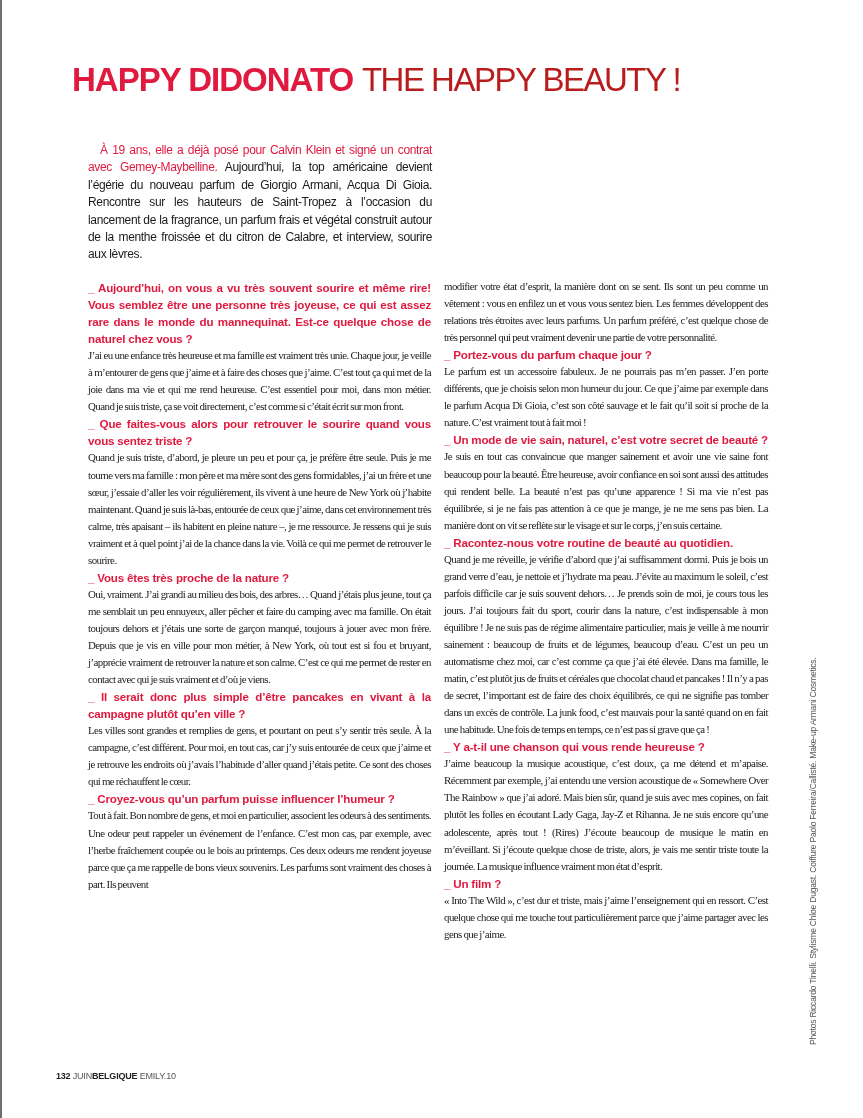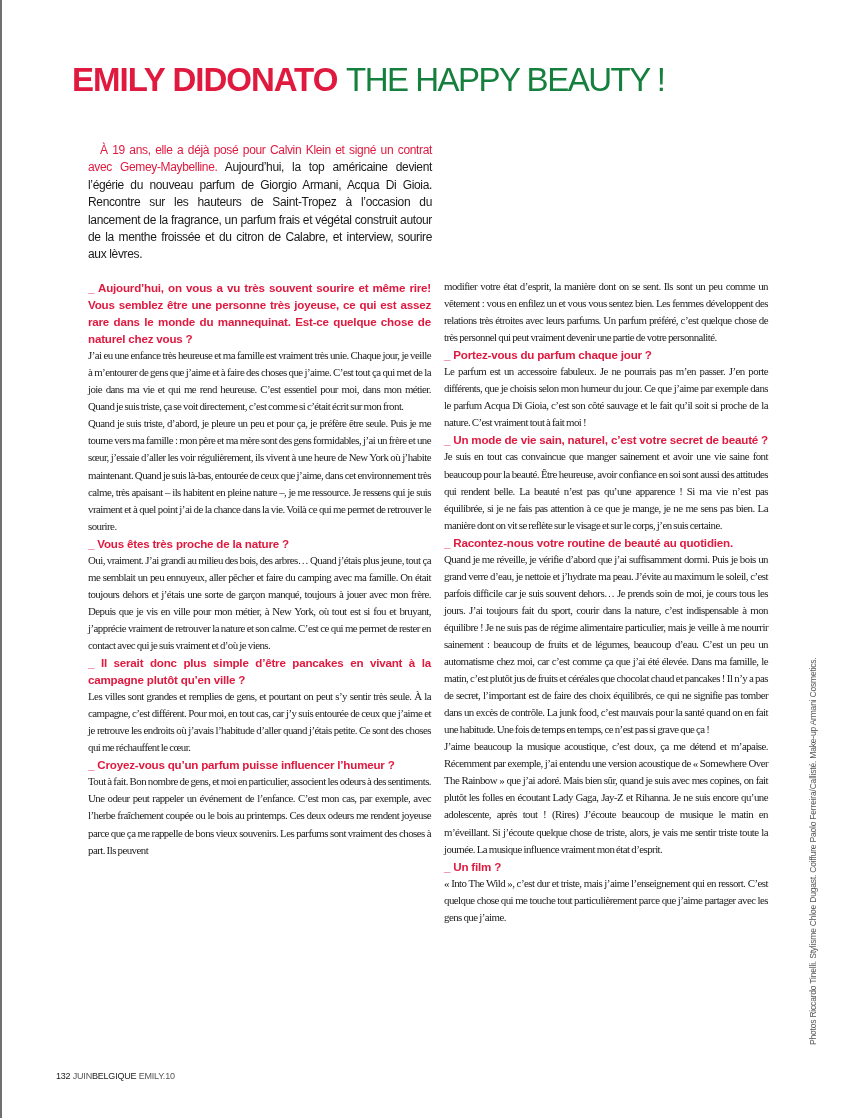--- a/index.html
+++ b/index.html
@@ -7,21 +7,21 @@
       width: 863px; height: 1118px; position: relative; overflow: hidden;
       border-left: 2px solid #6f6f6f; box-sizing: border-box;
     }
     .title {
       position: absolute; left: 70px; top: 38px;
       font-family: "Liberation Sans", sans-serif;
       font-size: 33px; line-height: 40px; letter-spacing: -0.5px;
       white-space: nowrap;
     }
     .title .name { color: #e0193f; font-weight: bold; letter-spacing: -1px; }
-    .title .tag { color: #15803d; font-weight: normal; letter-spacing: -1.5px; }
+    .title .tag { color: #b91c1c; font-weight: normal; letter-spacing: -1.5px; }
 
     .intro {
       position: absolute; left: 86px; top: 130px; width: 344px;
       font-family: "Liberation Sans", sans-serif; font-weight: normal;
       font-size: 12px; line-height: 17.4px; color: #1a1a1a;
       text-align: justify; letter-spacing: -0.35px;
     }
     .intro .lead { color: #e0193f; padding-left: 12px; }
 
     .col {
@@ -43,53 +43,55 @@
       position: absolute; left: 806px; top: 1045px;
       transform-origin: 0 0; transform: rotate(-90deg);
       font-family: "Liberation Sans", sans-serif; font-size: 8.5px;
       color: #555555; white-space: nowrap; letter-spacing: -0.2px;
     }
     .footer {
       position: absolute; left: 54px; top: 1071px;
       font-family: "Liberation Sans", sans-serif; font-size: 9px;
       color: #222222; white-space: nowrap; letter-spacing: -0.2px;
     }
-    .footer .num, .footer .bold { font-weight: normal; }
+    .footer .num, .footer .bold { font-weight: bold; }
     .footer .light { color: #555; }
   </style>
 </head>
 <body>
 
 <h1 class="title">
-  <span class="name">EMILY DIDONATO</span>
+  <span class="name">HAPPY DIDONATO</span>
   <span class="tag">THE HAPPY BEAUTY !</span>
 </h1>
 
 <p class="intro"><span class="lead">À 19 ans, elle a déjà posé pour Calvin Klein et signé un contrat avec Gemey-Maybelline.</span><span> Aujourd’hui, la top américaine devient l’égérie du nouveau parfum de Giorgio Armani, Acqua Di Gioia. Rencontre sur les hauteurs de Saint-Tropez à l’occasion du lancement de la fragrance, un parfum frais et végétal construit autour de la menthe froissée et du citron de Calabre, et interview, sourire aux lèvres.</span></p>
 
 <div class="col left">
   <p class="q">_ Aujourd’hui, on vous a vu très souvent sourire et même rire! Vous semblez être une personne très joyeuse, ce qui est assez rare dans le monde du mannequinat. Est-ce quelque chose de naturel chez vous ?</p>
   <p class="a">J’ai eu une enfance très heureuse et ma famille est vraiment très unie. Chaque jour, je veille à m’entourer de gens que j’aime et à faire des choses que j’aime. C’est tout ça qui met de la joie dans ma vie et qui me rend heureuse. C’est essentiel pour moi, dans mon métier. Quand je suis triste, ça se voit directement, c’est comme si c’était écrit sur mon front.</p>
+  <p class="q">_ Que faites-vous alors pour retrouver le sourire quand vous vous sentez triste ?</p>
   <p class="a">Quand je suis triste, d’abord, je pleure un peu et pour ça, je préfère être seule. Puis je me tourne vers ma famille : mon père et ma mère sont des gens formidables, j’ai un frère et une sœur, j’essaie d’aller les voir régulièrement, ils vivent à une heure de New York où j’habite maintenant. Quand je suis là-bas, entourée de ceux que j’aime, dans cet environnement très calme, très apaisant – ils habitent en pleine nature –, je me ressource. Je ressens qui je suis vraiment et à quel point j’ai de la chance dans la vie. Voilà ce qui me permet de retrouver le sourire.</p>
   <p class="q">_ Vous êtes très proche de la nature ?</p>
   <p class="a">Oui, vraiment. J’ai grandi au milieu des bois, des arbres… Quand j’étais plus jeune, tout ça me semblait un peu ennuyeux, aller pêcher et faire du camping avec ma famille. On était toujours dehors et j’étais une sorte de garçon manqué, toujours à jouer avec mon frère. Depuis que je vis en ville pour mon métier, à New York, où tout est si fou et bruyant, j’apprécie vraiment de retrouver la nature et son calme. C’est ce qui me permet de rester en contact avec qui je suis vraiment et d’où je viens.</p>
   <p class="q">_ Il serait donc plus simple d’être pancakes en vivant à la campagne plutôt qu’en ville ?</p>
   <p class="a">Les villes sont grandes et remplies de gens, et pourtant on peut s’y sentir très seule. À la campagne, c’est différent. Pour moi, en tout cas, car j’y suis entourée de ceux que j’aime et je retrouve les endroits où j’avais l’habitude d’aller quand j’étais petite. Ce sont des choses qui me réchauffent le cœur.</p>
   <p class="q">_ Croyez-vous qu’un parfum puisse influencer l’humeur ?</p>
   <p class="a">Tout à fait. Bon nombre de gens, et moi en particulier, associent les odeurs à des sentiments. Une odeur peut rappeler un événement de l’enfance. C’est mon cas, par exemple, avec l’herbe fraîchement coupée ou le bois au printemps. Ces deux odeurs me rendent joyeuse parce que ça me rappelle de bons vieux souvenirs. Les parfums sont vraiment des choses à part. Ils peuvent</p>
 </div>
 
 <div class="col right">
   <p class="a">modifier votre état d’esprit, la manière dont on se sent. Ils sont un peu comme un vêtement : vous en enfilez un et vous vous sentez bien. Les femmes développent des relations très étroites avec leurs parfums. Un parfum préféré, c’est quelque chose de très personnel qui peut vraiment devenir une partie de votre personnalité.</p>
   <p class="q">_ Portez-vous du parfum chaque jour ?</p>
   <p class="a">Le parfum est un accessoire fabuleux. Je ne pourrais pas m’en passer. J’en porte différents, que je choisis selon mon humeur du jour. Ce que j’aime par exemple dans le parfum Acqua Di Gioia, c’est son côté sauvage et le fait qu’il soit si proche de la nature. C’est vraiment tout à fait moi !</p>
   <p class="q">_ Un mode de vie sain, naturel, c’est votre secret de beauté ?</p>
   <p class="a">Je suis en tout cas convaincue que manger sainement et avoir une vie saine font beaucoup pour la beauté. Être heureuse, avoir confiance en soi sont aussi des attitudes qui rendent belle. La beauté n’est pas qu’une apparence ! Si ma vie n’est pas équilibrée, si je ne fais pas attention à ce que je mange, je ne me sens pas bien. La manière dont on vit se reflète sur le visage et sur le corps, j’en suis certaine.</p>
   <p class="q">_ Racontez-nous votre routine de beauté au quotidien.</p>
   <p class="a">Quand je me réveille, je vérifie d’abord que j’ai suffisamment dormi. Puis je bois un grand verre d’eau, je nettoie et j’hydrate ma peau. J’évite au maximum le soleil, c’est parfois difficile car je suis souvent dehors… Je prends soin de moi, je cours tous les jours. J’ai toujours fait du sport, courir dans la nature, c’est indispensable à mon équilibre ! Je ne suis pas de régime alimentaire particulier, mais je veille à me nourrir sainement : beaucoup de fruits et de légumes, beaucoup d’eau. C’est un peu un automatisme chez moi, car c’est comme ça que j’ai été élevée. Dans ma famille, le matin, c’est plutôt jus de fruits et céréales que chocolat chaud et pancakes ! Il n’y a pas de secret, l’important est de faire des choix équilibrés, ce qui ne signifie pas tomber dans un excès de contrôle. La junk food, c’est mauvais pour la santé quand on en fait une habitude. Une fois de temps en temps, ce n’est pas si grave que ça !</p>
+  <p class="q">_ Y a-t-il une chanson qui vous rende heureuse ?</p>
   <p class="a">J’aime beaucoup la musique acoustique, c’est doux, ça me détend et m’apaise. Récemment par exemple, j’ai entendu une version acoustique de « Somewhere Over The Rainbow » que j’ai adoré. Mais bien sûr, quand je suis avec mes copines, on fait plutôt les folles en écoutant Lady Gaga, Jay-Z et Rihanna. Je ne suis encore qu’une adolescente, après tout ! (Rires) J’écoute beaucoup de musique le matin en m’éveillant. Si j’écoute quelque chose de triste, alors, je vais me sentir triste toute la journée. La musique influence vraiment mon état d’esprit.</p>
   <p class="q">_ Un film ?</p>
   <p class="a">« Into The Wild », c’est dur et triste, mais j’aime l’enseignement qui en ressort. C’est quelque chose qui me touche tout particulièrement parce que j’aime partager avec les gens que j’aime.</p>
 </div>
 
 <div class="credit">Photos Riccardo Tinelli. Stylisme Chloe Dugast. Coiffure Paolo Ferreira/Callisté. Make-up Armani Cosmetics.</div>
 
 <div class="footer">
   <span class="num">132</span>
   <span class="light">JUIN</span><span class="bold">BELGIQUE</span>

